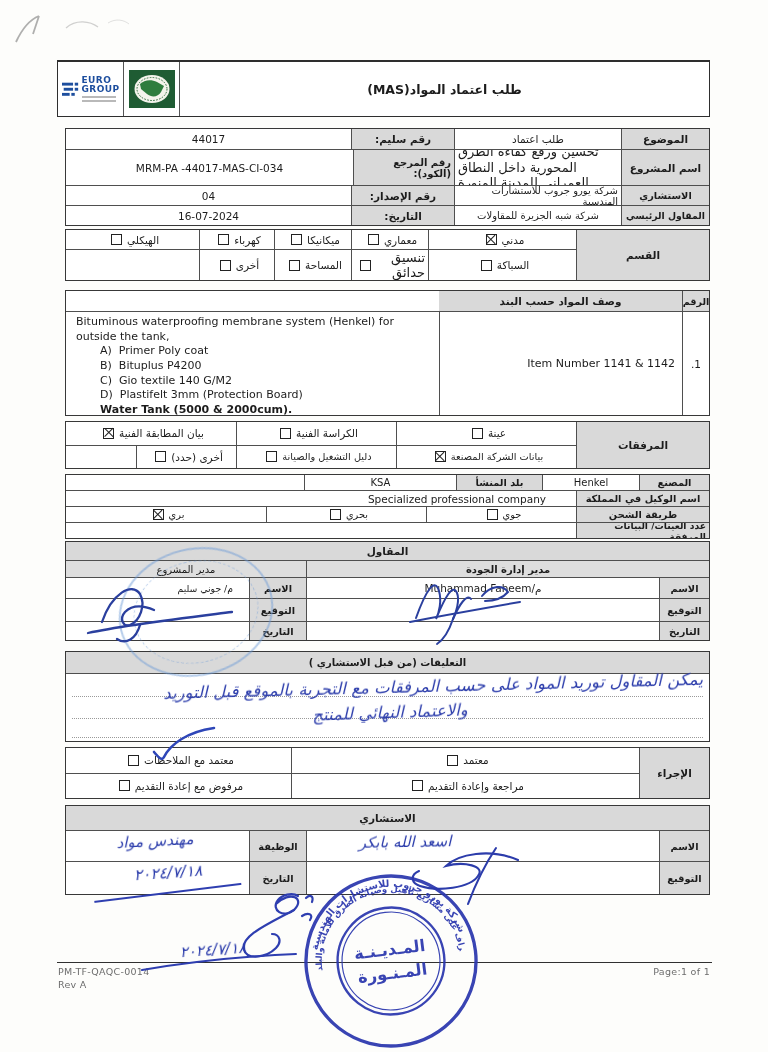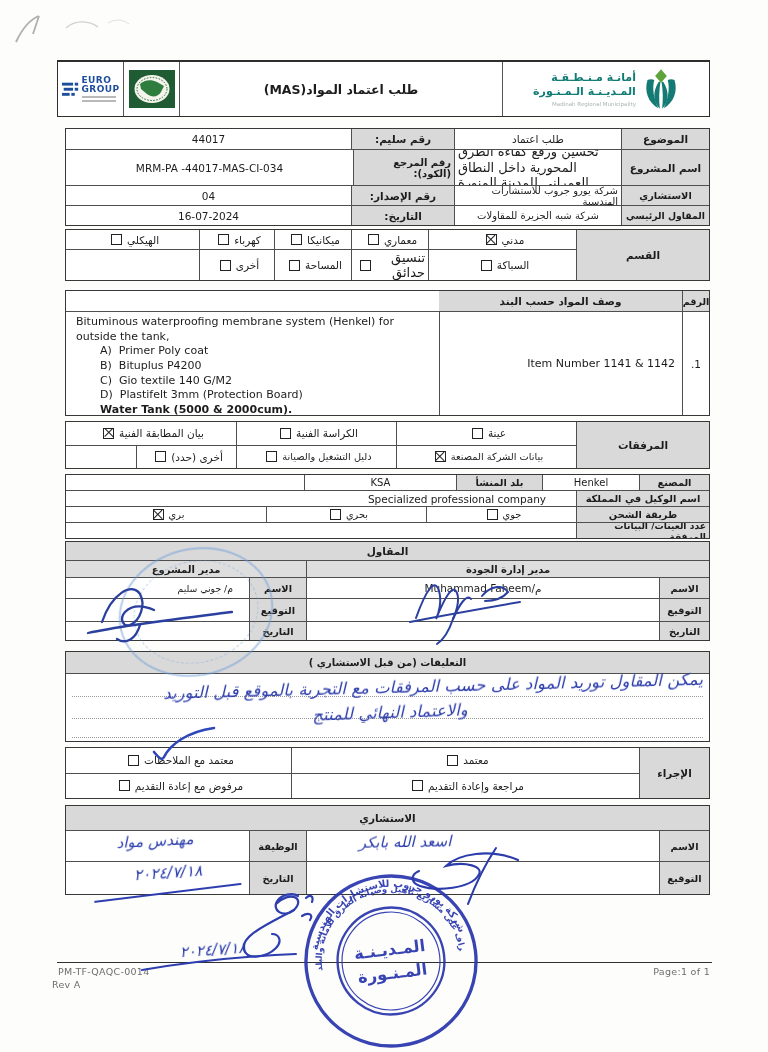--- a/index.html
+++ b/index.html
@@ -79,34 +79,20 @@
     </div>
     <div class="hc" style="width:56px">
       <svg width="46" height="38" viewBox="0 0 46 38">
         <rect width="46" height="38" fill="#1f5c33"></rect>
         <ellipse cx="23" cy="19" rx="17.5" ry="14" fill="#f4f4ec"></ellipse>
         <ellipse cx="23" cy="19" rx="15" ry="11.5" fill="none" stroke="#2e6b3c" stroke-width="1" stroke-dasharray="1.6 1.4"></ellipse>
         <path d="M11 14 C15 10 22 9 28 12 L35 16 L32 22 C29 27 23 28 18 24 L12 19 Z" fill="#2e7d3e"></path>
       </svg>
     </div>
     <div class="hc" style="flex:1;font-weight:700;font-size:12.5px" dir="rtl">طلب اعتماد المواد(MAS)</div>
-    <div class="hc" style="width:206px" dir="rtl">
-      <svg width="36" height="42" viewBox="0 0 40 46" style="margin-left:7px">
-        <path d="M20 1 L26.5 8.5 L20 16 L13.5 8.5 Z" fill="#5fa33d"></path>
-        <path d="M5 13 C1 26 6 38 17 44.5 C12 34 10 22 12.5 13 C10 11.5 7 12 5 13 Z" fill="#137a74"></path>
-        <path d="M35 13 C39 26 34 38 23 44.5 C28 34 30 22 27.5 13 C30 11.5 33 12 35 13 Z" fill="#137a74"></path>
-        <path d="M17.5 15 C10.5 26 11 37 18.7 45 C17.6 35 17.8 25 19.4 15 Z" fill="#137a74"></path>
-        <path d="M22.5 15 C29.5 26 29 37 21.3 45 C22.4 35 22.2 25 20.6 15 Z" fill="#137a74"></path>
-      </svg>
-      <div>
-        <div class="mad-ar">أمانـة مـنـطـقـة</div>
-        <div class="mad-ar">المـديـنـة الـمـنـورة</div>
-        <div class="mad-en">Madinah Regional Municipality</div>
-      </div>
-    </div>
   </div>
 
   <div class="tbl" dir="rtl" style="left:65px;top:128px;width:645px">
     <div class="r" style="height:20px">
       <div class="c lbl" style="width:88px">الموضوع</div>
       <div class="c" style="width:167px">طلب اعتماد</div>
       <div class="c lbl" style="width:103px">رقم سليم:</div>
       <div class="c ltr" style="flex:1">44017</div>
     </div>
     <div class="r" style="height:35px">
@@ -262,21 +248,21 @@
       <div class="c" style="flex:1"></div>
     </div>
   </div>
 
   <div class="tbl" dir="rtl" style="left:65px;top:541px;width:645px">
     <div class="r" style="height:18px">
       <div class="c band" style="flex:1">المقاول</div>
     </div>
     <div class="r" style="height:16px">
       <div class="c" style="width:403px;background:#dedede;font-weight:700;font-size:10px">مدير إدارة الجودة</div>
-      <div class="c" style="flex:1;background:#dedede;font-weight:700;font-size:10px">مدير المشروع</div>
+      <div class="c" style="flex:1;background:#dedede;font-weight:400;font-size:10px">مدير المشروع</div>
     </div>
     <div class="r" style="height:20px">
       <div class="c lbl" style="width:50px;font-size:9.8px">الاسم</div>
       <div class="c" dir="ltr" style="width:353px;font-size:10.5px">Muhammad Faheem/م</div>
       <div class="c lbl" style="width:57px;font-size:9.8px">الاسم</div>
       <div class="c" style="flex:1;justify-content:flex-start;font-size:9.3px;padding-right:16px">م/ جوني سليم</div>
     </div>
     <div class="r" style="height:22px">
       <div class="c lbl" style="width:50px;font-size:9.8px">التوقيع</div>
       <div class="c" style="width:353px"></div>
@@ -412,16 +398,16 @@
     </text>
     <text font-family="DejaVu Sans, sans-serif" font-size="10" font-weight="bold" fill="#2b37ae">
       <textPath href="#arcBot" startOffset="50%" text-anchor="middle">شركة يورو جروب للاستشارات الهندسية</textPath>
     </text>
     <text x="90" y="84" text-anchor="middle" font-family="DejaVu Sans, sans-serif" font-size="16.5" font-weight="bold" fill="#2b37ae">المـديـنـة</text>
     <text x="90" y="108" text-anchor="middle" font-family="DejaVu Sans, sans-serif" font-size="16.5" font-weight="bold" fill="#2b37ae">المـنـورة</text>
   </svg>
 
   <div class="footer-line"></div>
   <div class="ftxt" style="left:58px;top:966px">PM-TF-QAQC-0014</div>
-  <div class="ftxt" style="left:52px;top:979px">Rev A</div>
+  <div class="ftxt" style="left:58px;top:979px">Rev A</div>
   <div class="ftxt" style="right:58px;top:966px">Page:1 of 1</div>
 
 </div>
 
 </body></html>

